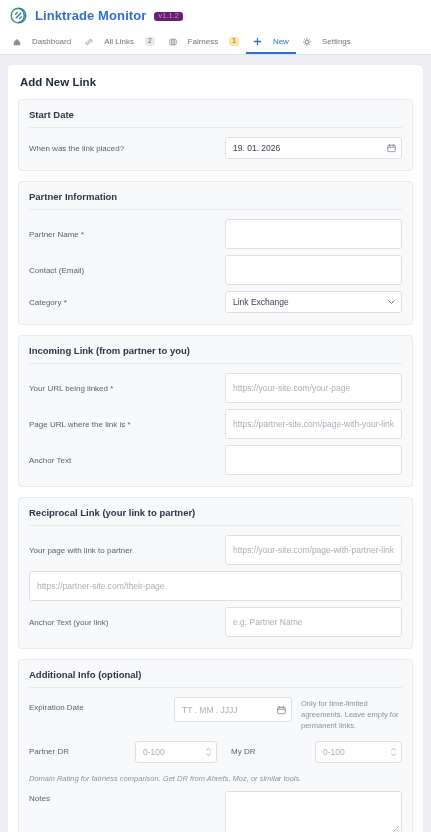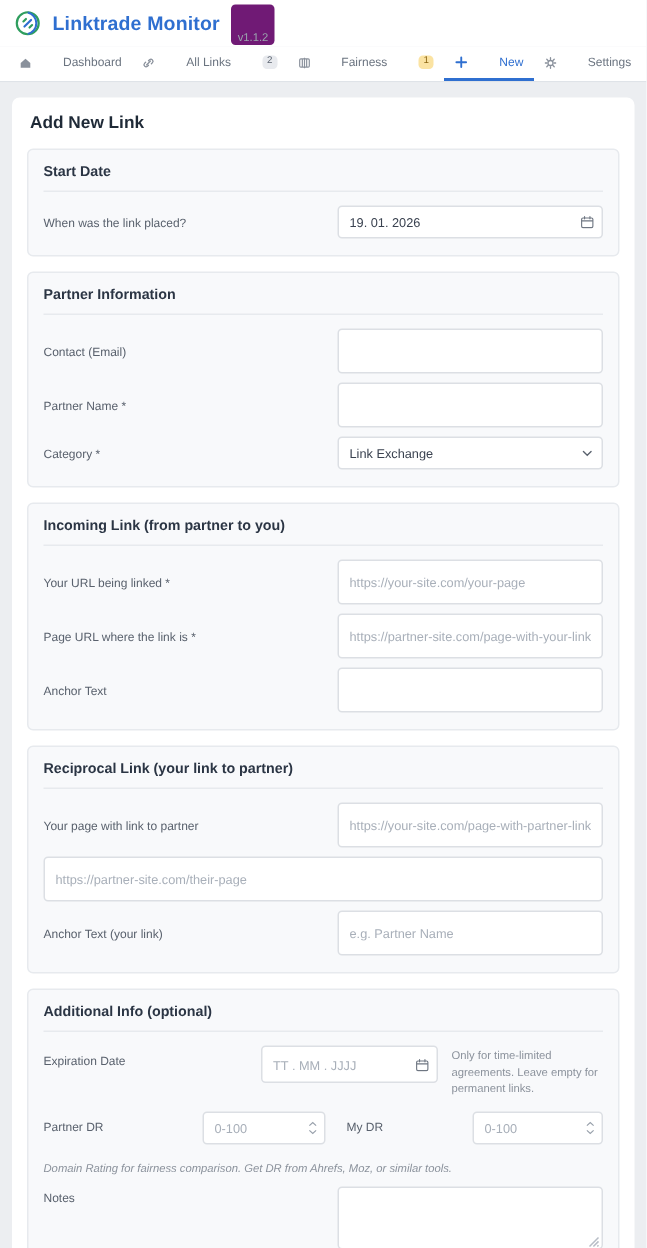--- a/index.html
+++ b/index.html
@@ -27,40 +27,40 @@
     font-size:13px;
     font-weight:bold;
     color:#2f6fd0;
     letter-spacing:.1px;
     white-space:nowrap;
   }
   .version-badge {
     background:#701a75;
     color:#9aa3ad;
     font-size:7.5px;
-    padding:18px 4px 1px;
+    padding:0 4px 1px;
     border-radius:3px;
     line-height:1;
     position:relative;
     top:1px;
   }
 
   
   .navbar {
     background:#ffffff;
     height:24px;
     border-bottom:1px solid #dfe3e8;
     display:flex;
     align-items:stretch;
     padding:0 6px;
   }
   .nav-item {
     display:flex;
     align-items:center;
-    gap:21px;
+    gap:11px;
     padding:0 7px;
     font-size:8px;
     color:#6b7480;
     white-space:nowrap;
     border-bottom:2px solid transparent;
     cursor:pointer;
   }
   .nav-item .nav-ico { display:flex; align-items:center; }
   .nav-item.active { color:#2f6fd0; border-bottom-color:#2f6fd0; font-weight:normal; }
   .nav-badge {
@@ -306,28 +306,28 @@
             </span>
           </div>
         </div>
       </div>
     </div>
 
     <div class="panel">
       <div class="panel-title">Partner Information</div>
 
       <div class="field">
+        <div class="field-label">Partner Name *</div>
+        <div class="field-control">
+          <input class="inp tall" type="text" placeholder="" style="">
+        </div>
+      </div>
+
+      <div class="field">
         <div class="field-label">Contact (Email)</div>
-        <div class="field-control">
-          <input class="inp tall" type="text" placeholder="" style="">
-        </div>
-      </div>
-
-      <div class="field">
-        <div class="field-label">Partner Name *</div>
         <div class="field-control">
           <input class="inp tall" type="text" placeholder="" style="">
         </div>
       </div>
 
       <div class="field">
         <div class="field-label">Category *</div>
         <div class="field-control">
           <div class="select-wrap">
             <select class="inp">

